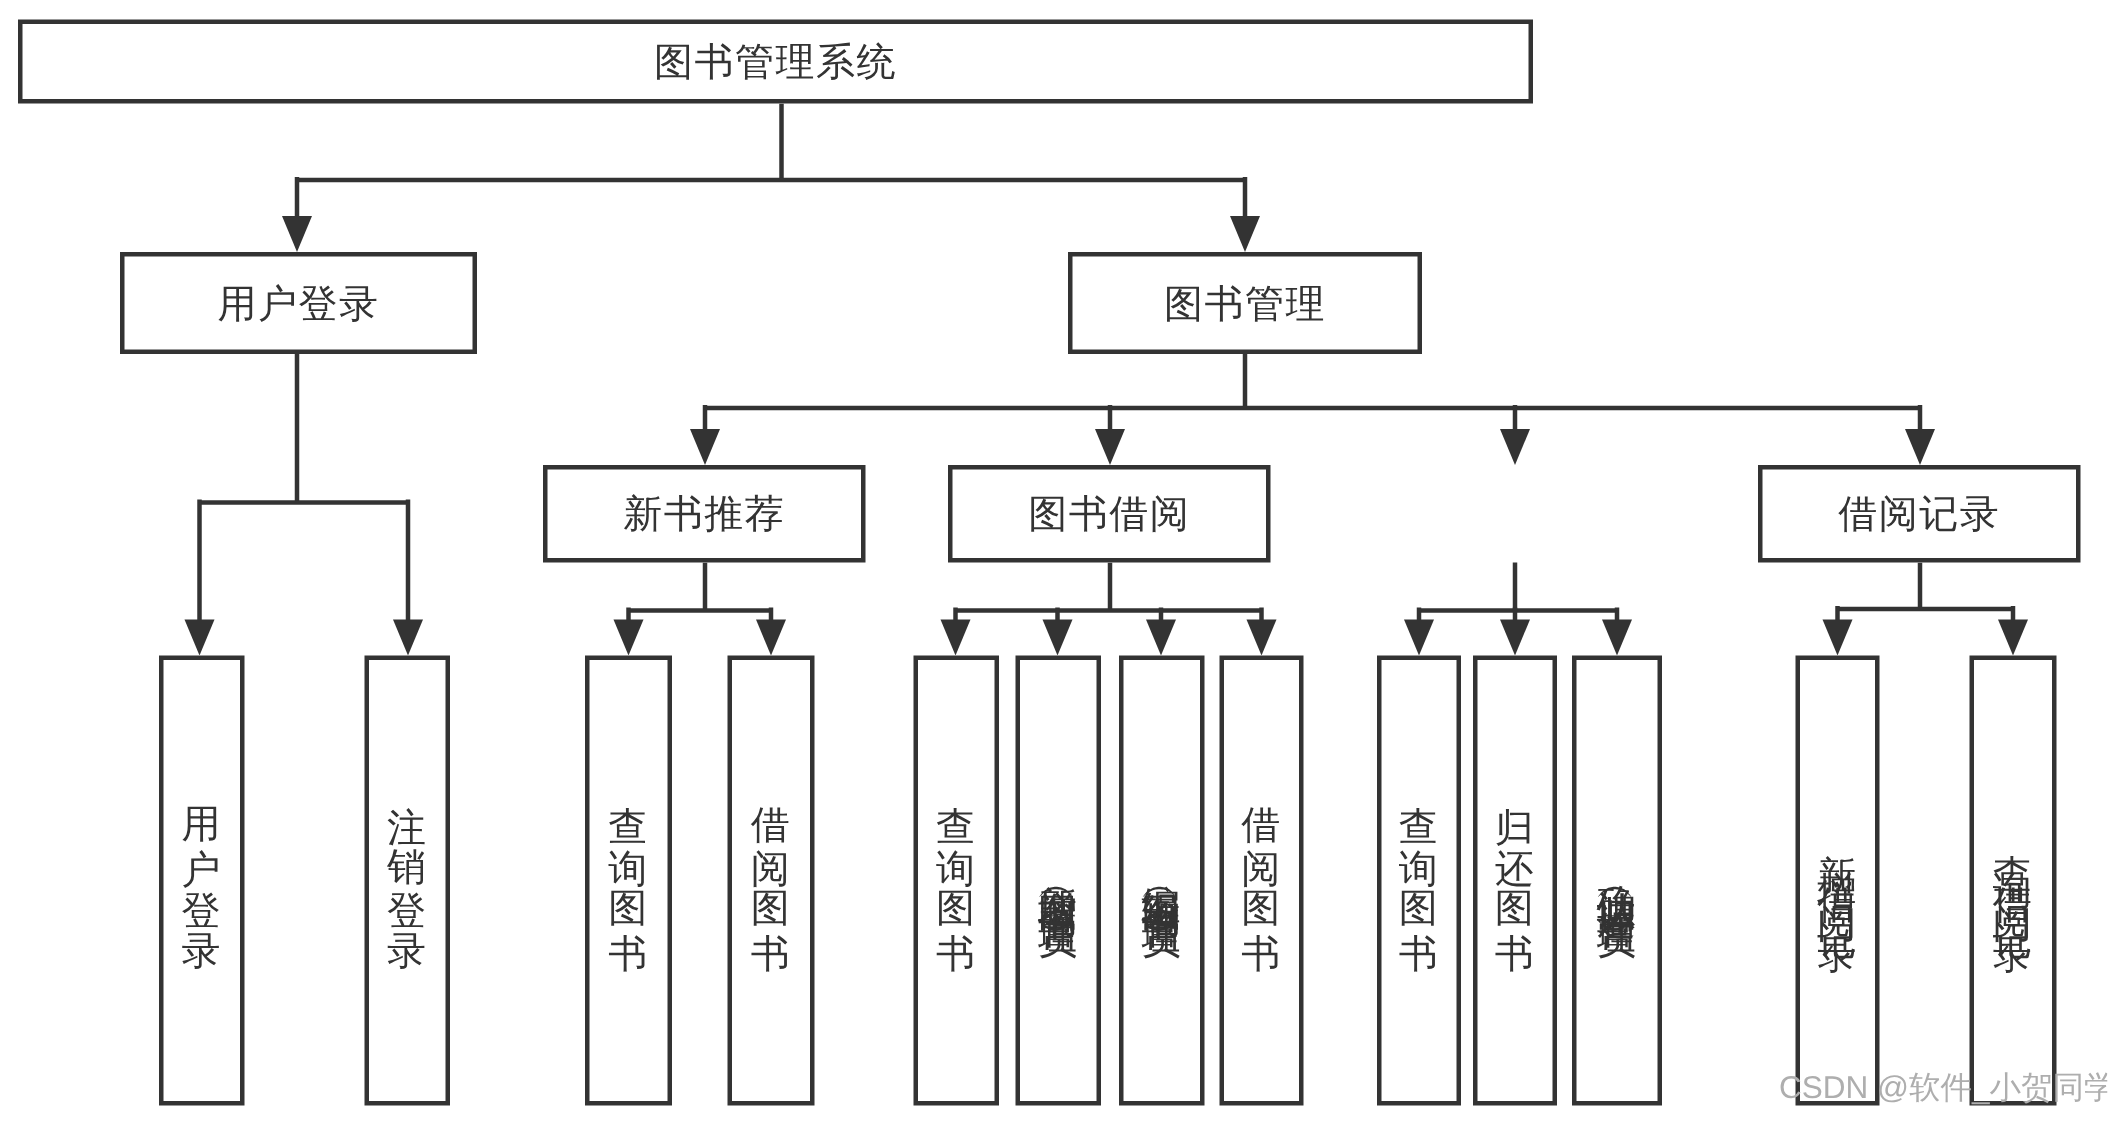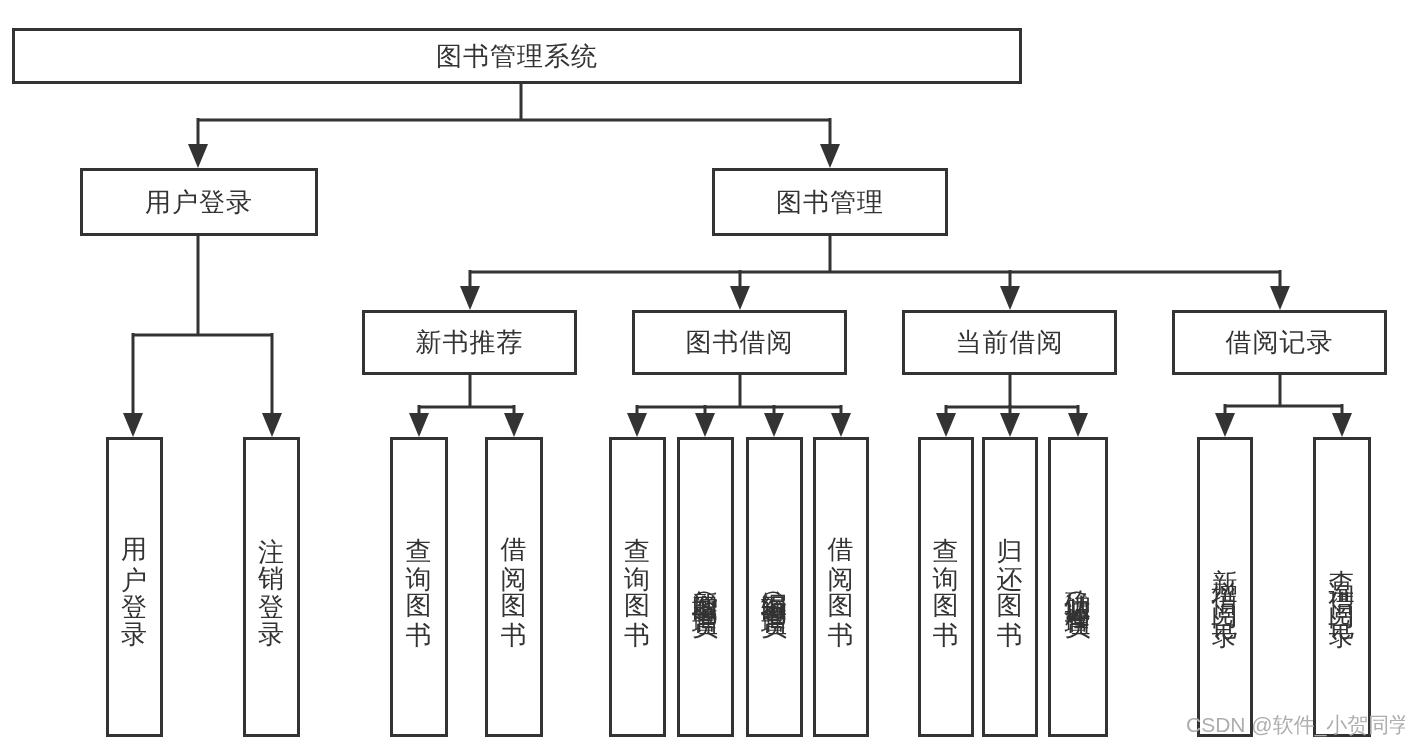--- a/index.html
+++ b/index.html
@@ -118,39 +118,36 @@
     <polygon points="1068,413 1088,413 1078,437" stroke="none"></polygon>
 
     <line x1="1280" y1="375" x2="1280" y2="406"></line>
     <line x1="1225" y1="406" x2="1342" y2="406"></line>
     <line x1="1225" y1="404" x2="1225" y2="419"></line>
     <polygon points="1215,413 1235,413 1225,437" stroke="none"></polygon>
     <line x1="1342" y1="404" x2="1342" y2="419"></line>
     <polygon points="1332,413 1352,413 1342,437" stroke="none"></polygon>
   </svg>
 
-  <div class="box" style="left:12px; top:28px; width:1010px; height:56px;">
+  <div class="box" style="left:12px; top:13px; width:1010px; height:56px;">
     <span class="hlabel">图书管理系统</span>
   </div>
 
   <div class="box" style="left:80px; top:168px; width:238px; height:68px;">
     <span class="hlabel">用户登录</span>
   </div>
   <div class="box" style="left:712px; top:168px; width:236px; height:68px;">
     <span class="hlabel">图书管理</span>
   </div>
 
   <div class="box" style="left:362px; top:310px; width:215px; height:65px;">
     <span class="hlabel">新书推荐</span>
   </div>
   <div class="box" style="left:632px; top:310px; width:215px; height:65px;">
     <span class="hlabel">图书借阅</span>
-  </div>
-  <div class="box" style="left:902px; top:310px; width:215px; height:65px;">
-    <span class="hlabel">当前借阅</span>
   </div>
   <div class="box" style="left:1172px; top:310px; width:215px; height:65px;text-align:center;">
     <span class="hlabel">借阅记录</span>
   </div>
 
   <div class="box vbox" style="left:106px; width:57px;">
     <span class="vlabel" style="letter-spacing: 28px; transform: translateY(-14px);">用户登录</span>
   </div>
   <div class="box vbox" style="left:243px; width:57px;">
     <span class="vlabel" style="letter-spacing: 28px; transform: translateY(-14px);">注销登录</span>

